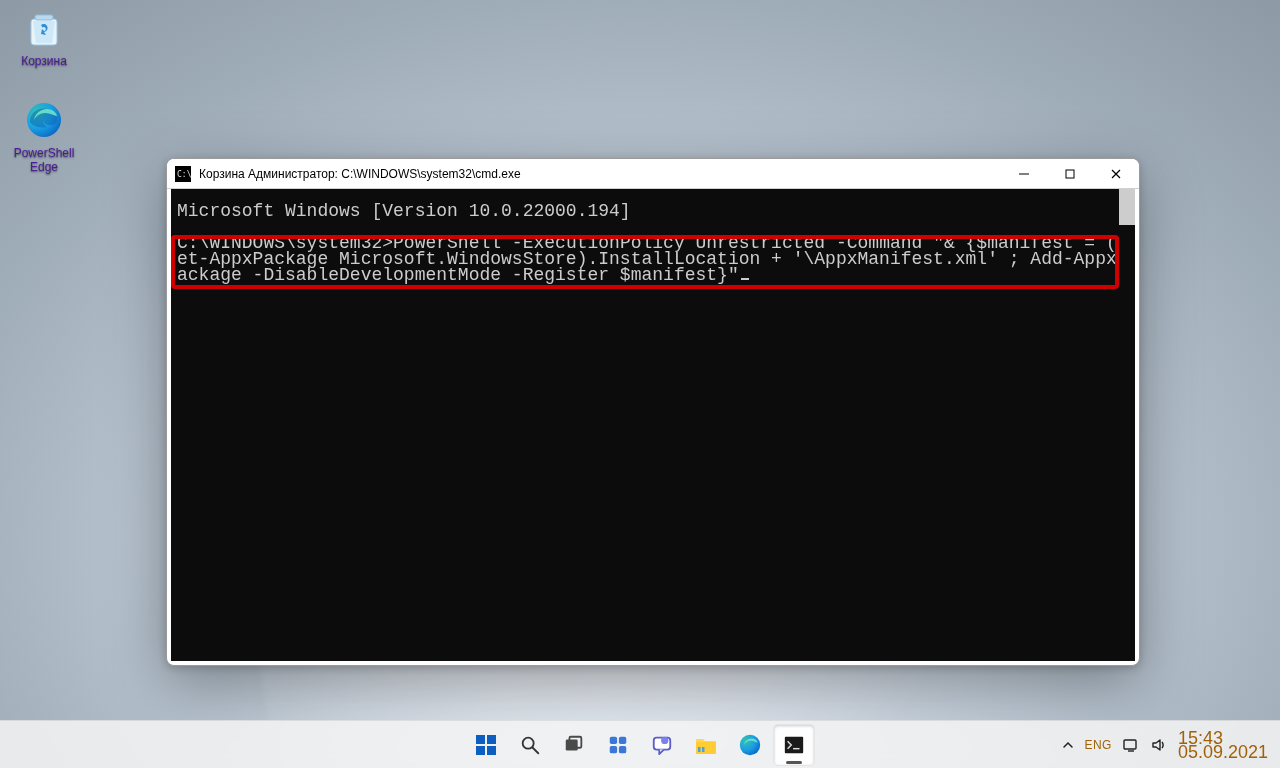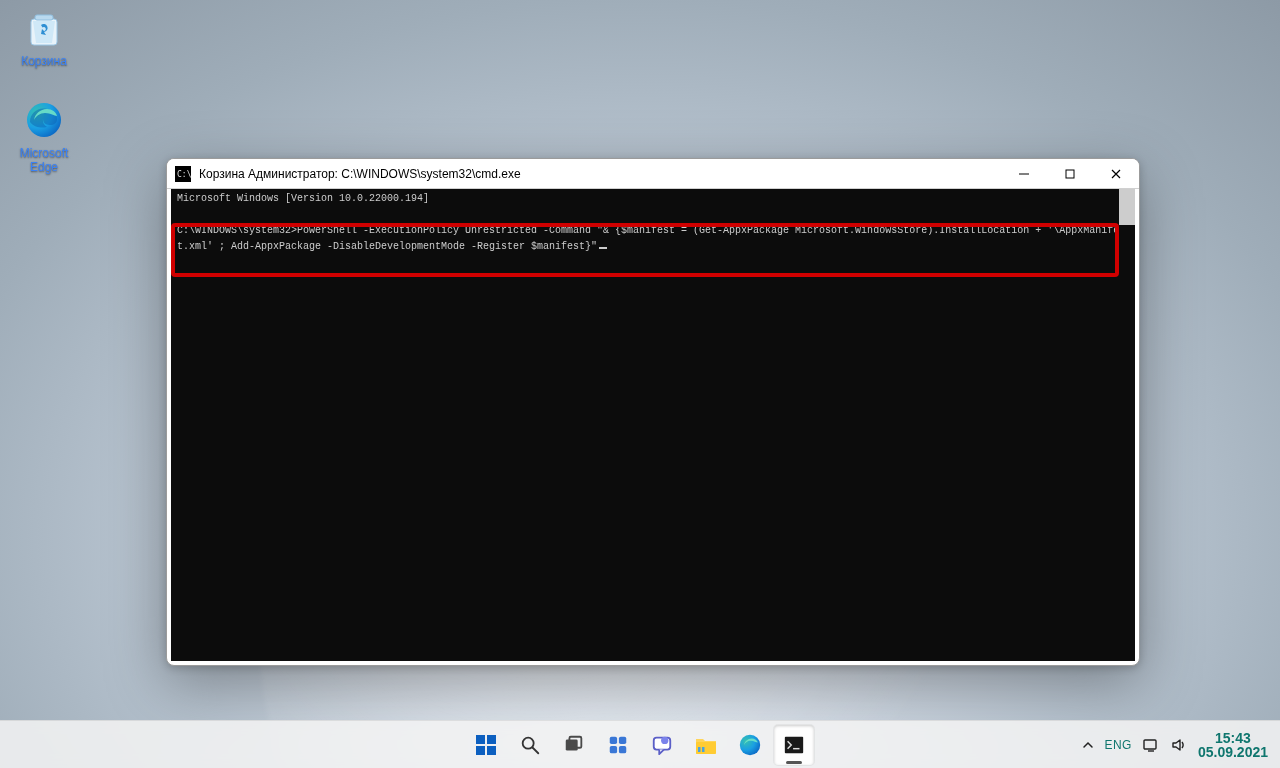--- a/index.html
+++ b/index.html
@@ -17,21 +17,21 @@
   .bloom::before, .bloom::after {
     content: ""; position: absolute; border-radius: 50%;
     background: radial-gradient(circle at 30% 30%, rgba(255,255,255,.55), rgba(255,255,255,0) 60%);
     filter: blur(2px);
   }
   .bloom::before { width: 760px; height: 760px; left: 260px; top: 260px; transform: rotate(18deg); }
   .bloom::after  { width: 520px; height: 520px; left: 560px; top: 160px; transform: rotate(-25deg); opacity:.7; }
 
   
   .desktop-icon {
-    position: absolute; width: 76px; text-align: center; color: #3b82f6;
+    position: absolute; width: 76px; text-align: center; color: #4c1d95;
     font-size: 12px; text-shadow: 0 1px 2px rgba(0,0,0,.6);
     cursor: default;
   }
   .desktop-icon .glyph {
     width: 44px; height: 44px; margin: 0 auto 4px; display:flex; align-items:center; justify-content:center;
   }
   .di-recycle { left: 6px; top: 6px; }
   .di-edge    { left: 6px; top: 98px; }
 
   
@@ -50,22 +50,22 @@
     display:flex; align-items:center; justify-content:center;
   }
   .winctrls { margin-left: auto; display: flex; height: 100%; }
   .winctrls .ctrl {
     width: 46px; display:flex; align-items:center; justify-content:center;
     color:#000; font-size:10px;
   }
 
   .term {
     position: absolute; left: 4px; right: 4px; top: 30px; bottom: 4px;
-    background: #0c0c0c; color: #ccc; padding: 2px 2px 2px 2px;
-    font-family: Consolas, "Courier New", monospace; font-size: 10px;
+    background: #0c0c0c; color: #ccc; padding: 14px 2px 2px 2px;
+    font-family: Consolas, "Courier New", monospace; font-size: 18px;
     line-height: 16px;
   }
   .term .sbar {
     position:absolute; right:0; top:0; bottom:0; width:16px; background:#0c0c0c;
   }
   .term .thumb {
     position:absolute; right:0; top:0; width:16px; height:36px; background:#cdcdcd;
   }
   .term-inner { position:relative; padding: 0 0 0 0; }
   .highlight-box {
@@ -87,24 +87,24 @@
     width:40px; height:40px; border-radius:4px; display:flex; align-items:center; justify-content:center;
   }
   .titem.active { background: rgba(255,255,255,.9); box-shadow: 0 1px 3px rgba(0,0,0,.2) inset, 0 0 0 1px rgba(0,0,0,.05); }
   .titem.active::after{
     content:""; position:absolute; width:16px; height:3px; background:#555; border-radius:2px; margin-top:36px;
   }
   .titem { position:relative; }
 
   .tray {
     position:absolute; right:6px; top:0; bottom:0; display:flex; align-items:center; gap:10px;
-    font-size:12px; color:#0f766e;
+    font-size:12px; color:#a16207;
   }
   .tray .lang { font-size:12px; letter-spacing:.5px; }
-  .tray .clock { text-align:center; line-height:14px; font-size:14px; padding-right:6px;font-weight:bold;}
+  .tray .clock { text-align:left; line-height:14px; font-size:18px; padding-right:6px;}
   .tray .ic { width:18px; height:18px; display:flex; align-items:center; justify-content:center; }
   .tray .chev { font-size:12px; }
 
   svg { display:block; }
 </style>
 </head>
 <body>
 
 <div class="bloom"></div>
 
@@ -128,21 +128,21 @@
           <stop offset="0%" stop-color="#35c1b1"></stop>
           <stop offset="55%" stop-color="#1a9fe3"></stop>
           <stop offset="100%" stop-color="#0b66c3"></stop>
         </radialGradient>
       </defs>
       <circle cx="20" cy="20" r="17" fill="url(#eg)"></circle>
       <path d="M6 22c0-9 8-15 17-13 6 1 10 5 10 10 0 4-3 6-7 6-5 0-7-3-7-6 0 0-1 5 4 8 0 0-11 3-17-5z" fill="#0a5db0" opacity=".45"></path>
       <path d="M33 16c-1-4-5-7-10-7-7 0-12 5-13 11 2-4 6-7 11-7 6 0 9 3 12 3z" fill="#6fe3c8" opacity=".9"></path>
     </svg>
   </div>
-  <div>Microsoft Edge</div>
+  <div>PowerShell Edge</div>
 </div>
 
 <div class="win">
   <div class="titlebar">
     <span class="app-icon">
       <svg width="16" height="16" viewBox="0 0 16 16">
         <rect x="0" y="0" width="16" height="16" fill="#000"></rect>
         <text x="2" y="11" font-size="8" font-family="Consolas,monospace" fill="#ddd">C:\</text>
       </svg>
     </span>

